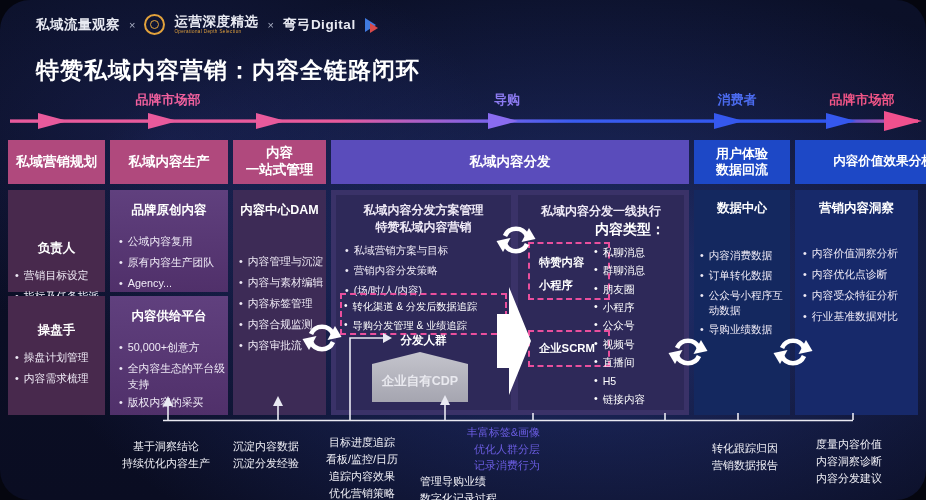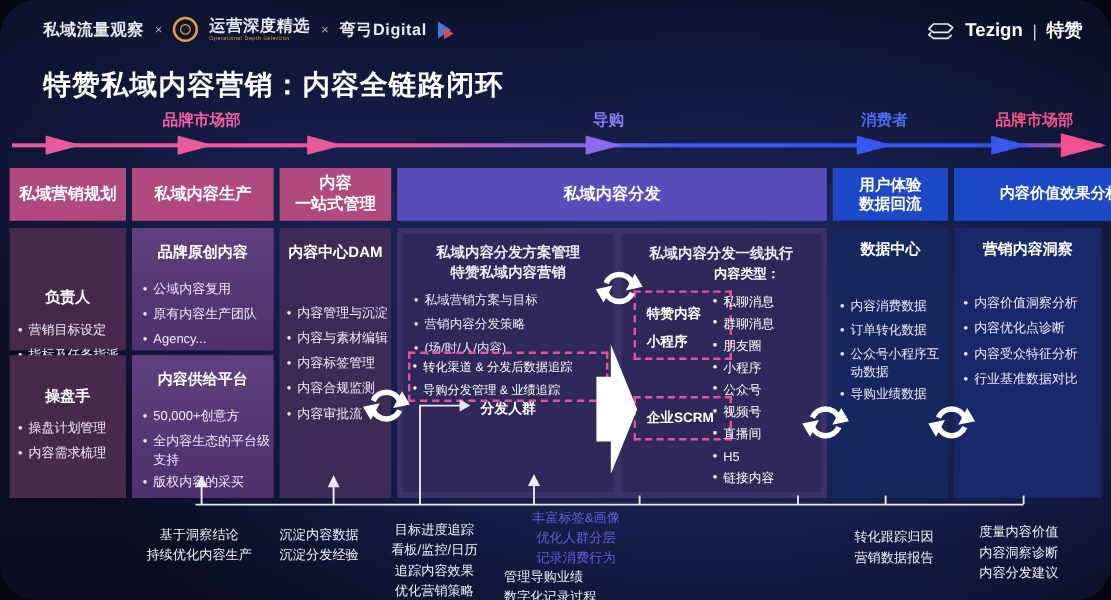--- a/index.html
+++ b/index.html
@@ -78,33 +78,33 @@
   .plan-dash{left:340px;top:293px;width:167px;height:42px;padding:2px 0 0 2px;box-sizing:border-box;}
   .plan-dash .bl{font-size:10.2px;line-height:18.5px;}
   .audience{left:336px;top:333px;width:175px;text-align:center;font-size:11.5px;font-weight:bold;}
   .cdp{left:372px;top:352px;width:96px;height:50px;
     background:linear-gradient(#c4c4cc,#a5a5b0);
     clip-path:polygon(0 24%,50% 0,100% 24%,100% 100%,0 100%);
     display:flex;align-items:center;justify-content:center;
     font-weight:bold;font-size:12.5px;color:#e9e9ef;padding-top:8px;box-sizing:border-box;}
   
   .exec-title{margin-top:8px;font-weight:bold;font-size:12px;text-align:center;}
-  .ct-label{left:595px;top:221px;font-weight:bold;font-size:11px;}
+  .ct-label{left:595px;top:221px;font-weight:bold;font-size:14px;}
   .ct-list{left:594px;top:242px;width:88px;}
   .ct-list .bl{font-size:10.6px;line-height:18.2px;}
   .ch1{left:528px;top:242px;width:82px;height:58px;padding:7px 0 0 9px;box-sizing:border-box;
     font-size:11.3px;line-height:23px;font-weight:bold;}
   .ch2{left:528px;top:330px;width:82px;height:37px;display:flex;align-items:center;
     padding-left:9px;box-sizing:border-box;font-size:11.3px;font-weight:bold;}
   
   .note{font-size:11px;line-height:17px;text-align:center;color:#f0f0f6;}
   .n-prod{left:108px;top:438px;width:116px;}
   .n-mgmt{left:216px;top:438px;width:100px;}
   .n-plan{left:310px;top:434px;width:104px;}
-  .n-cdp{left:420px;top:424px;width:120px;text-align:center;color:#6a5ce0;line-height:16.5px;}
+  .n-cdp{left:420px;top:424px;width:120px;text-align:right;color:#6a5ce0;line-height:16.5px;}
   .n-guide{left:420px;top:473px;width:120px;text-align:left;line-height:16.5px;}
   .n-data{left:695px;top:440px;width:100px;}
   .n-ins{left:798px;top:436px;width:102px;}
   .overlay{position:absolute;left:0;top:0;pointer-events:none;}
 </style>
 </head>
 <body>
 
 <div class="canvas">
 
@@ -119,28 +119,20 @@
       <span class="brand2sub">Operational Depth Selection</span>
     </span>
     <span class="sep">×</span>
     <span class="brand">弯弓Digital</span>
     <span class="play-icon">
         <span class="t1"></span>
         <span class="t2"></span>
       </span>
   </div>
 
-  <div class="abs tezbar">
-    <svg width="24" height="16" viewBox="0 0 24 16">
-      <path d="M2 6 L6 2 H18 L22 5 L18 9 H6 Z M4 9 L2 11 L6 14 H18 L21 11" fill="none" stroke="#e8eaf2" stroke-width="1.4" stroke-linejoin="round"></path>
-    </svg>
-    <span class="tez-en">Tezign</span>
-    <span class="tez-div">|</span>
-    <span class="tez-cn">特赞</span>
-  </div>
 
   <div class="abs main-title">特赞私域内容营销：内容全链路闭环</div>
 
   <div class="abs stage st0">品牌市场部</div>
   <div class="abs stage st1">导购</div>
   <div class="abs stage st2">消费者</div>
   <div class="abs stage st3">品牌市场部</div>
 
   <div class="abs colh hdr-pink h0 pre">私域营销规划</div>
   <div class="abs colh hdr-pink h1 pre">私域内容生产</div>
@@ -262,20 +254,21 @@
       <div class="bl">
         <span class="dot">•</span>
         <span>转化渠道 &amp; 分发后数据追踪</span>
       </div>
       <div class="bl">
         <span class="dot">•</span>
         <span>导购分发管理 &amp; 业绩追踪</span>
       </div>
     </div>
   <div class="abs audience">分发人群</div>
+  <div class="abs cdp">企业自有CDP</div>
 
   <div class="abs bbox c4b">
     <div class="exec-title">私域内容分发一线执行</div>
   </div>
   <div class="abs dashed ch1 pre">特赞内容
 小程序</div>
   <div class="abs dashed ch2">企业SCRM</div>
   <div class="abs ct-label">内容类型：</div>
   <div class="abs ct-list">
       <div class="bl">

